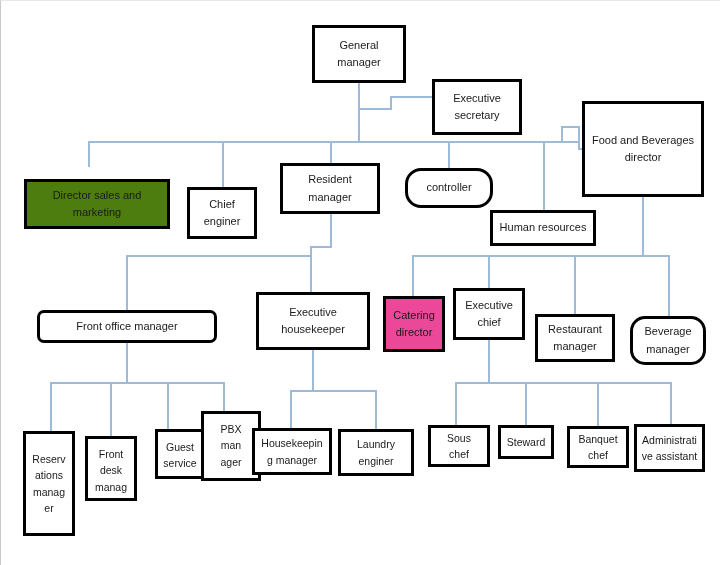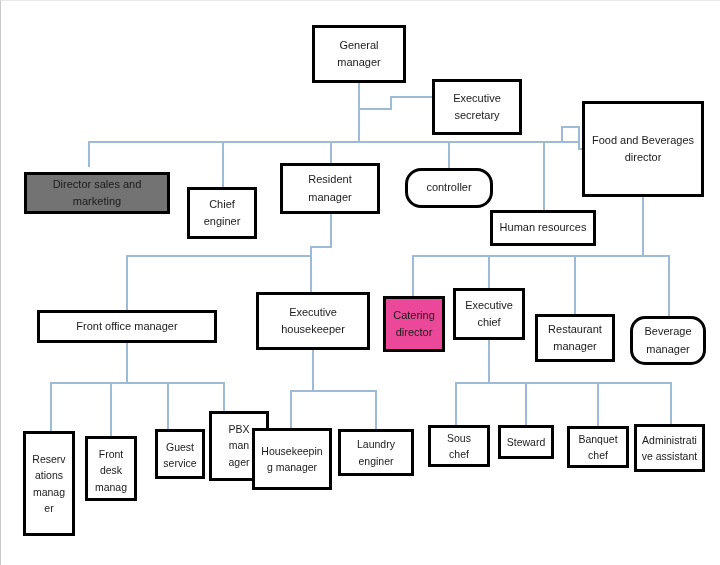--- a/index.html
+++ b/index.html
@@ -101,39 +101,39 @@
 manager</span>
       </div>
       <div class="org-node node-f11" style="left: 431px; top: 78px; width: 90px; height: 56px; border-color: rgb(0, 0, 0); background: rgb(255, 255, 255); color: rgb(26, 26, 26);">
         <span class="node-label">Executive
 secretary</span>
       </div>
       <div class="org-node node-f11" style="left: 581px; top: 100px; width: 122px; height: 96px; border-color: rgb(0, 0, 0); background: rgb(255, 255, 255); color: rgb(26, 26, 26);">
         <span class="node-label">Food and Beverages
 director</span>
       </div>
-      <div class="org-node node-f11" style="left: 23px; top: 171px; width: 146px; height: 42px; border-color: rgb(0, 0, 0); background: #737373; color: rgb(26, 26, 26);">
+      <div class="org-node node-f11" style="left: 23px; top: 178px; width: 146px; height: 50px; border-color: rgb(0, 0, 0); background: #4d7c0f; color: rgb(26, 26, 26);">
         <span class="node-label">Director sales and
 marketing</span>
       </div>
       <div class="org-node node-f11" style="left: 186px; top: 186px; width: 70px; height: 52px; border-color: rgb(0, 0, 0); background: rgb(255, 255, 255); color: rgb(26, 26, 26);">
         <span class="node-label">Chief
 enginer</span>
       </div>
       <div class="org-node node-f11" style="left: 279px; top: 162px; width: 100px; height: 51px; border-color: rgb(0, 0, 0); background: rgb(255, 255, 255); color: rgb(26, 26, 26);">
         <span class="node-label">Resident
 manager</span>
       </div>
       <div class="org-node node-f11" style="left: 404px; top: 167px; width: 88px; height: 40px; border-color: rgb(0, 0, 0); background: rgb(255, 255, 255); color: rgb(26, 26, 26); border-radius: 16px;">
         <span class="node-label">controller</span>
       </div>
       <div class="org-node node-f11" style="left: 489px; top: 209px; width: 106px; height: 36px; border-color: rgb(0, 0, 0); background: rgb(255, 255, 255); color: rgb(26, 26, 26);">
         <span class="node-label">Human resources</span>
       </div>
-      <div class="org-node node-f11" style="left: 36px; top: 309px; width: 180px; height: 33px; border-color: rgb(0, 0, 0); background: rgb(255, 255, 255); color: rgb(26, 26, 26);">
+      <div class="org-node node-f11" style="left: 36px; top: 309px; width: 180px; height: 33px; border-color: rgb(0, 0, 0); background: rgb(255, 255, 255); color: rgb(26, 26, 26); border-radius: 7px;">
         <span class="node-label">Front office manager</span>
       </div>
       <div class="org-node node-f11" style="left: 255px; top: 291px; width: 114px; height: 58px; border-color: rgb(0, 0, 0); background: rgb(255, 255, 255); color: rgb(26, 26, 26);">
         <span class="node-label">Executive
 housekeeper</span>
       </div>
       <div class="org-node node-f11" style="left: 382px; top: 295px; width: 62px; height: 56px; border-color: rgb(0, 0, 0); background: #ec4899; color: rgb(26, 26, 26);">
         <span class="node-label">Catering
 director</span>
       </div>
@@ -158,26 +158,26 @@
       <div class="org-node node-f10 node-top-align" style="left: 84px; top: 435px; width: 52px; height: 65px; border-color: rgb(0, 0, 0); background: rgb(255, 255, 255); color: rgb(26, 26, 26);">
         <span class="node-label">Front
 desk
 manag
 er</span>
       </div>
       <div class="org-node node-f10 node-top-align" style="left: 154px; top: 428px; width: 50px; height: 50px; border-color: rgb(0, 0, 0); background: rgb(255, 255, 255); color: rgb(26, 26, 26);">
         <span class="node-label">Guest
 service</span>
       </div>
-      <div class="org-node node-f10 node-top-align" style="left: 200px; top: 410px; width: 60px; height: 70px; border-color: rgb(0, 0, 0); background: rgb(255, 255, 255); color: rgb(26, 26, 26); margin-left: 8px;">
+      <div class="org-node node-f10 node-top-align" style="left: 200px; top: 410px; width: 60px; height: 70px; border-color: rgb(0, 0, 0); background: rgb(255, 255, 255); color: rgb(26, 26, 26);">
         <span class="node-label">PBX
 man
 ager</span>
       </div>
-      <div class="org-node node-f10" style="left: 251px; top: 427px; width: 80px; height: 62px; border-color: rgb(0, 0, 0); background: rgb(255, 255, 255); color: rgb(26, 26, 26);">
+      <div class="org-node node-f10" style="left: 251px; top: 427px; width: 80px; height: 47px; border-color: rgb(0, 0, 0); background: rgb(255, 255, 255); color: rgb(26, 26, 26);">
         <span class="node-label">Housekeepin
 g manager</span>
       </div>
       <div class="org-node node-f10" style="left: 337px; top: 428px; width: 76px; height: 47px; border-color: rgb(0, 0, 0); background: rgb(255, 255, 255); color: rgb(26, 26, 26);">
         <span class="node-label">Laundry
 enginer</span>
       </div>
       <div class="org-node node-f10" style="left: 427px; top: 424px; width: 62px; height: 42px; border-color: rgb(0, 0, 0); background: rgb(255, 255, 255); color: rgb(26, 26, 26);">
         <span class="node-label">Sous
 chef</span>

